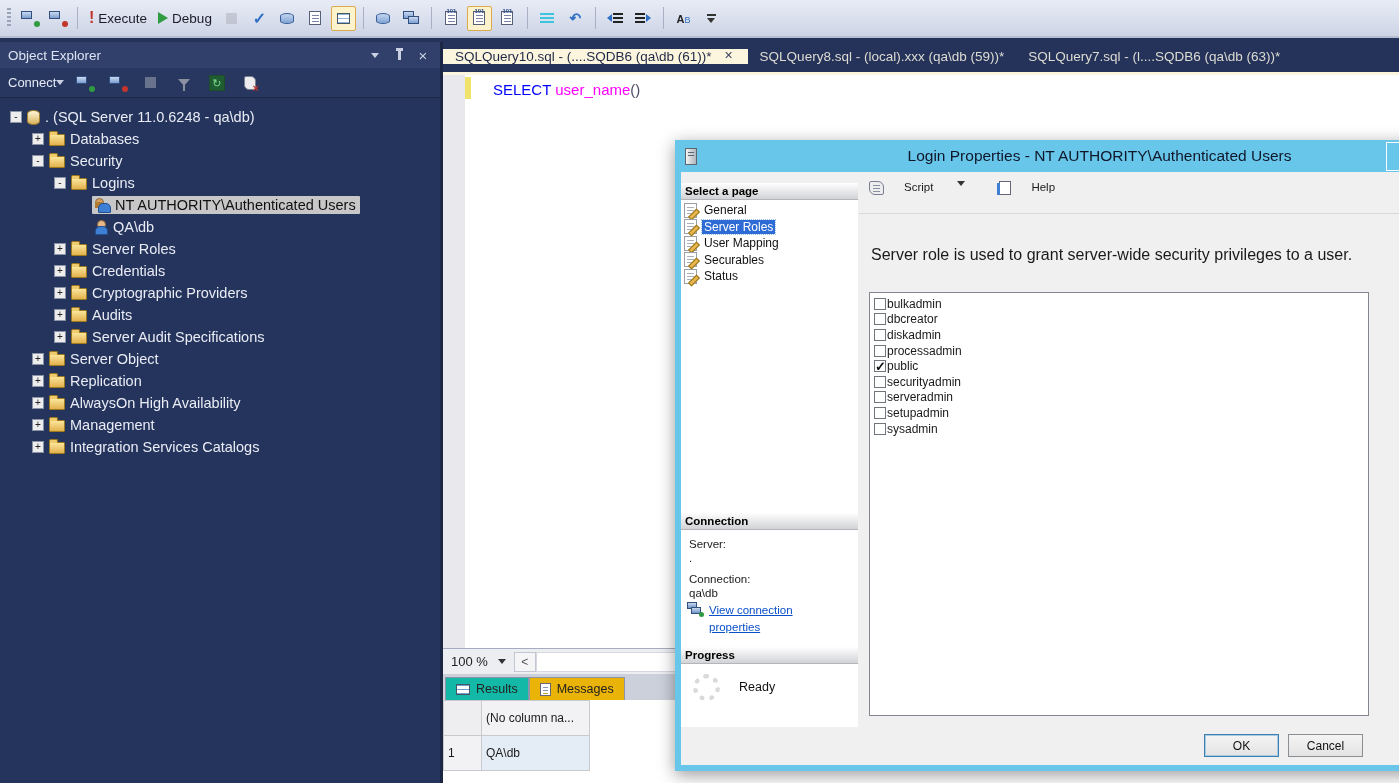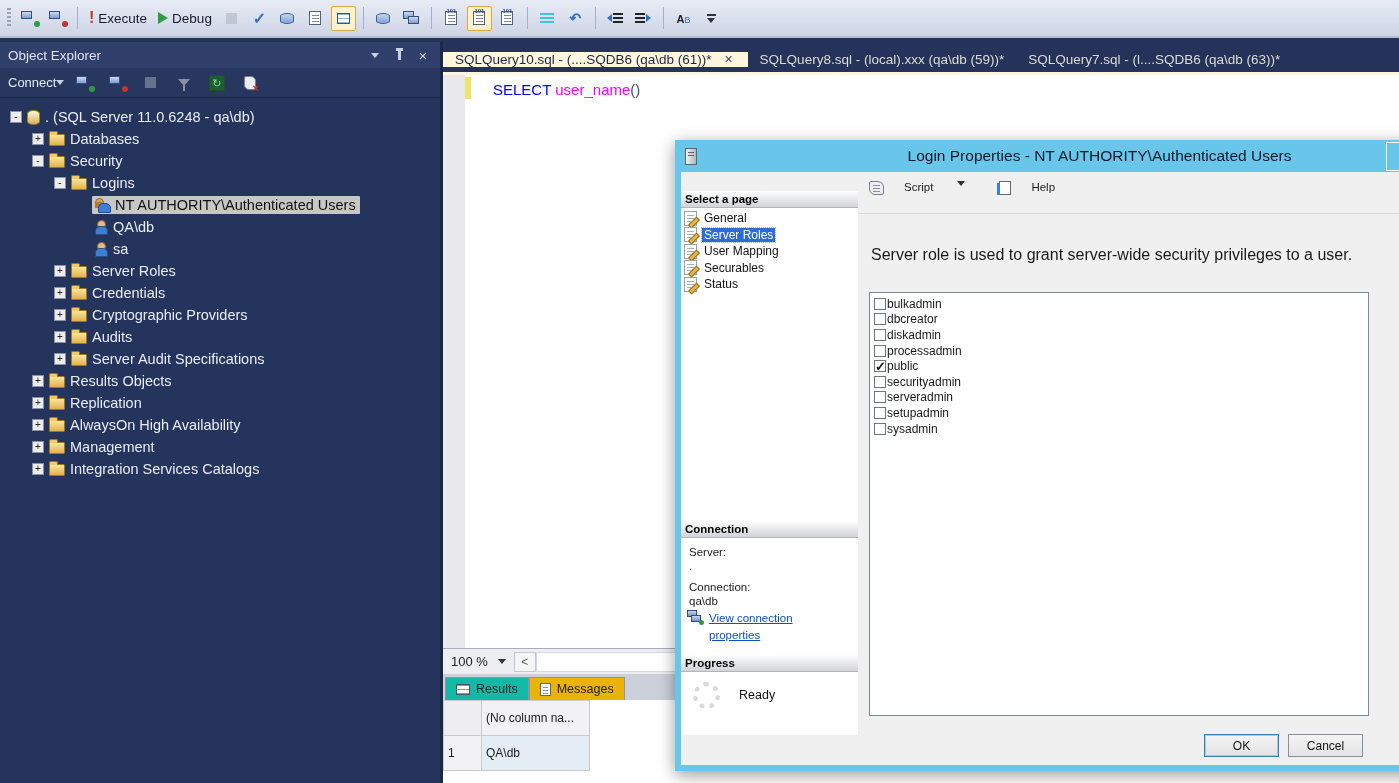--- a/index.html
+++ b/index.html
@@ -47,21 +47,21 @@
   .shape-indent{display:flex;align-items:center;gap:1px}
   .shape-indent .bars{width:10px;height:10px;background:repeating-linear-gradient(180deg,#222 0 2px,transparent 2px 4px)}
   .tri-l{width:0;height:0;border-top:4px solid transparent;border-bottom:4px solid transparent;border-right:5px solid #2F6FC4}
   .tri-r{width:0;height:0;border-top:4px solid transparent;border-bottom:4px solid transparent;border-left:5px solid #2F6FC4}
   .shape-ab::before{content:"A";font-weight:bold;font-size:11px;color:#222}
   .shape-ab::after{content:"B";font-size:9px;color:#2F6FC4}
   .overflow-arrow{width:0;height:0;border-left:4px solid transparent;border-right:4px solid transparent;border-top:5px solid #333}
   .overflow-bar{width:9px;height:2px;background:#333;margin-bottom:2px}
 
   
-  #tabstrip{position:absolute;left:443px;top:52px;width:854px;height:32px;display:flex;align-items:flex-start;overflow:hidden}
+  #tabstrip{position:absolute;left:443px;top:40px;width:854px;height:32px;display:flex;align-items:center;overflow:hidden}
   .doc-tab{display:flex;align-items:center;padding:0 12px;font-size:13.5px;color:#DDDCD2;white-space:nowrap;gap:10px;cursor:default}
   .doc-tab.active{background:#FCF6DE;color:#1F2747}
   .tab-close{width:14px;height:14px;line-height:12px;text-align:center;color:#3A425F;font-size:14px;cursor:default}
   .tab-close::before{content:"×"}
   #doc-well-line{position:absolute;left:443px;top:72px;width:956px;height:3px;background:#FCF6DE}
 
   
   #object-explorer{position:absolute;left:0;top:42px;width:440px;height:741px;background:#25345C}
   #oe-titlebar{height:26px;background:#30406A;display:flex;align-items:center;padding:0 8px;gap:6px}
   #oe-title{font-size:13.5px;color:#DCE2F2;flex:1}
@@ -148,21 +148,21 @@
   #win-btns{position:absolute;top:2px;right:4px;display:flex;border:1px solid #FDFDFD;z-index:2}
   .win-btn{width:40px;height:27px;display:flex;align-items:center;justify-content:center;border-left:1px solid #FDFDFD}
   .win-btn:first-child{border-left:none}
   .win-btn.close{width:52px;background:#C2574E}
   .glyph-min{width:13px;height:3px;background:#111;margin-top:8px}
   .glyph-max{width:12px;height:10px;border:2px solid #111}
   .glyph-close::before{content:"X";font-weight:bold;font-size:14px;color:#111}
   #dlg-body{position:absolute;left:6px;top:32px;right:6px;bottom:6px;background:#F0F0F0;overflow:hidden}
 
   
-  #left-pane{position:absolute;left:0;top:19px;width:177px;height:544px;display:flex;flex-direction:column}
+  #left-pane{position:absolute;left:0;top:11px;width:177px;height:544px;display:flex;flex-direction:column}
   .section-header{height:17px;flex:0 0 17px;background:linear-gradient(#FEFEFE,#D2D3D6);border-bottom:1px solid #B4B5B9;
     font-size:11.5px;font-weight:bold;color:#000;padding-left:4px;display:flex;align-items:center}
   #page-list{height:313px;flex:0 0 313px;background:#fff;padding-top:2px}
   .pg{height:16.5px;display:flex;align-items:center;gap:5px;padding-left:3px;font-size:12px;color:#111;cursor:default}
   .pg .pg-label{padding:0 2px}
   .pg.sel .pg-label{background:#2E6BD5;color:#fff;outline:1px dotted #9CC4F0}
   .picon{position:relative;flex:0 0 13px;width:13px;height:15px;background:#fff;border:1px solid #98A0A8}
   .picon::before{content:"";position:absolute;left:2px;top:3px;width:7px;height:1px;background:#A9B0BC;box-shadow:0 3px 0 #A9B0BC,0 6px 0 #A9B0BC}
   .picon::after{content:"";position:absolute;right:-4px;bottom:0;width:10px;height:3px;background:#E8B64C;border:1px solid #96731E;transform:rotate(-45deg)}
   #conn-area{height:117px;flex:0 0 117px;background:#fff;padding:8px 0 0 8px;font-size:11.5px;color:#1A1A1A;position:relative}
@@ -400,27 +400,20 @@
       <span class="tlabel">NT AUTHORITY\Authenticated Users</span>
     </span>
   </div>
         <div class="tree-row" style="padding-left: 76px;">
     <span class="expander" style="visibility: hidden;"></span>
     <span class="tree-inner">
       <span class="ticon user"></span>
       <span class="tlabel">QA\db</span>
     </span>
   </div>
-        <div class="tree-row" style="padding-left: 76px;">
-    <span class="expander" style="visibility: hidden;"></span>
-    <span class="tree-inner">
-      <span class="ticon user"></span>
-      <span class="tlabel">sa</span>
-    </span>
-  </div>
         <div class="tree-row" style="padding-left: 54px;">
     <span class="expander">+</span>
     <span class="tree-inner">
       <span class="ticon folder"></span>
       <span class="tlabel">Server Roles</span>
     </span>
   </div>
         <div class="tree-row" style="padding-left: 54px;">
     <span class="expander">+</span>
     <span class="tree-inner">
@@ -446,21 +439,21 @@
     <span class="expander">+</span>
     <span class="tree-inner">
       <span class="ticon folder"></span>
       <span class="tlabel">Server Audit Specifications</span>
     </span>
   </div>
         <div class="tree-row" style="padding-left: 32px;">
     <span class="expander">+</span>
     <span class="tree-inner">
       <span class="ticon folder"></span>
-      <span class="tlabel">Results Objects</span>
+      <span class="tlabel">Server Object</span>
     </span>
   </div>
         <div class="tree-row" style="padding-left: 32px;">
     <span class="expander">+</span>
     <span class="tree-inner">
       <span class="ticon folder"></span>
       <span class="tlabel">Replication</span>
     </span>
   </div>
         <div class="tree-row" style="padding-left: 32px;">

